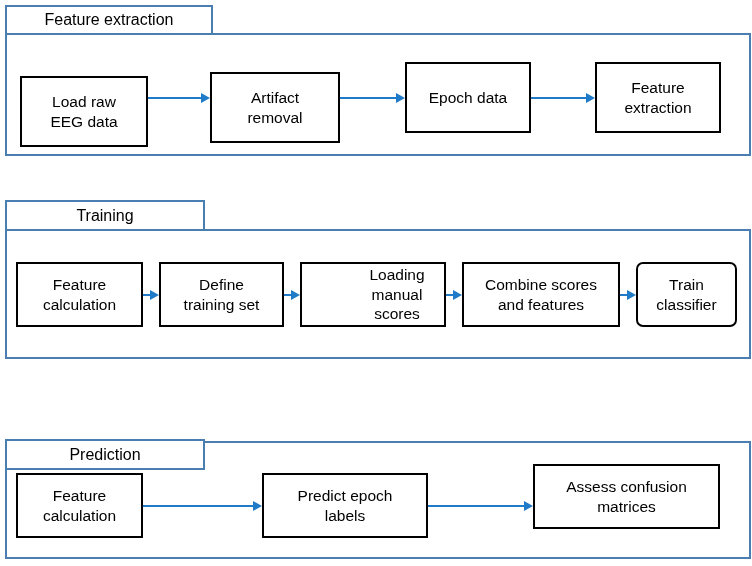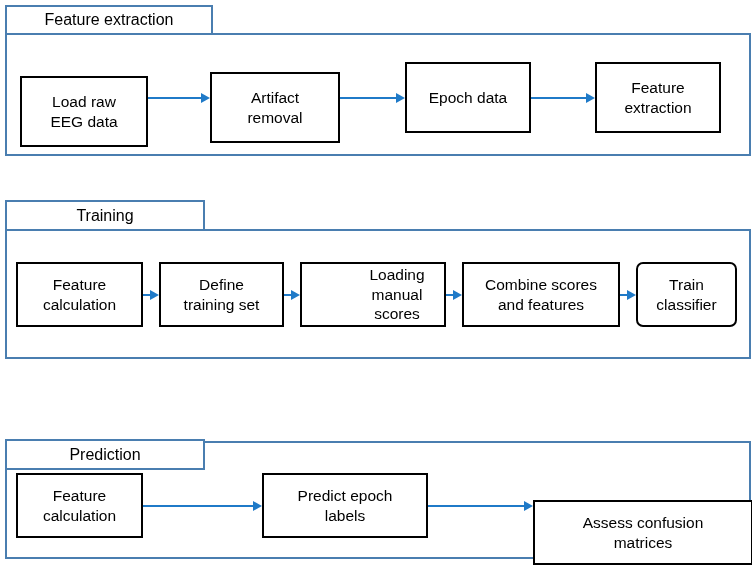--- a/index.html
+++ b/index.html
@@ -198,17 +198,17 @@
 
   <div class="node" style="left:262px; top:473px; width:166px; height:65px;">
     <span class="node-label">Predict epoch<br>labels</span>
   </div>
 
   <div class="arrow" style="left:428px; top:500px; width:105px; height:11px;">
     <span class="shaft" style="width:98px;"></span>
     <span class="head"></span>
   </div>
 
-  <div class="node" style="left:533px; top:500px; width:220px; height:65px;text-align:center;">
+  <div class="node" style="left:533px; top:464px; width:187px; height:65px;text-align:center;">
     <span class="node-label">Assess confusion<br>matrices</span>
   </div>
 
 </div>
 
 </body></html>

